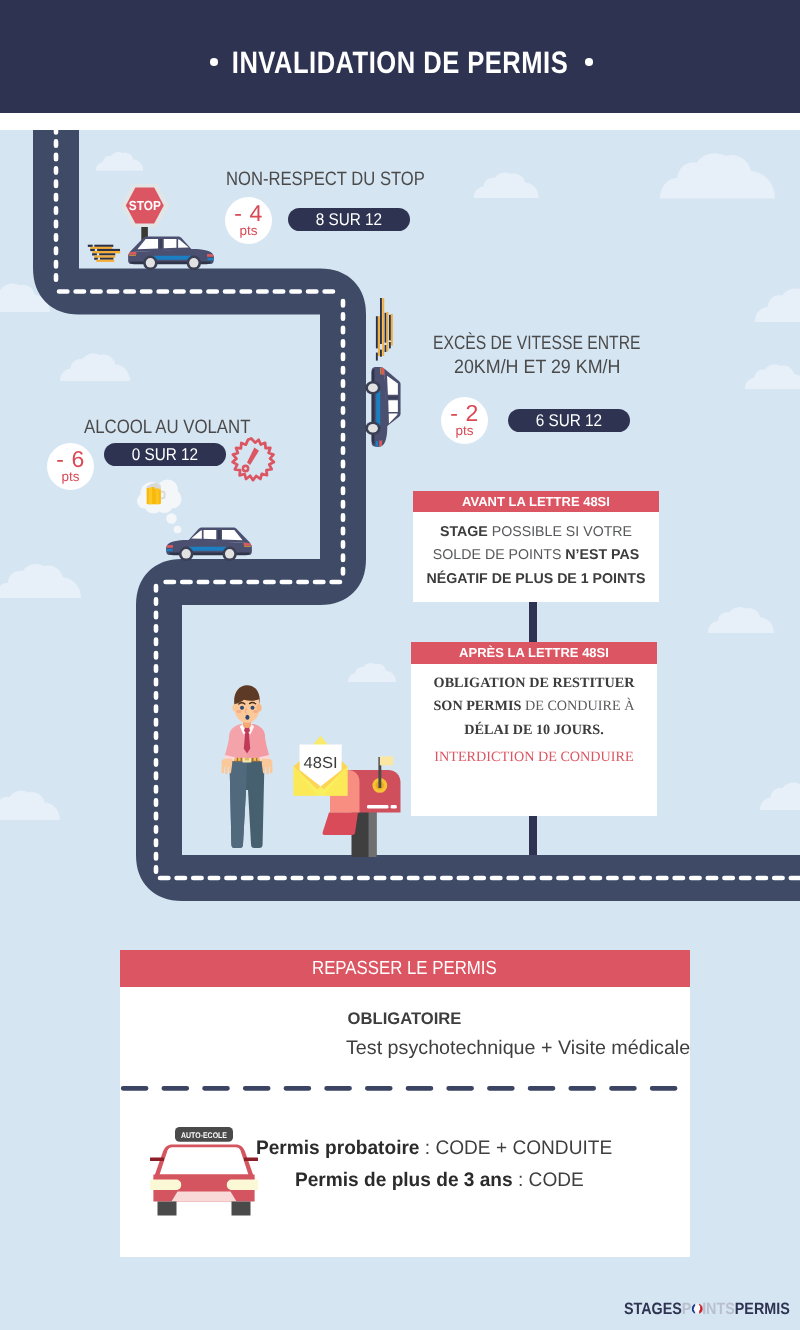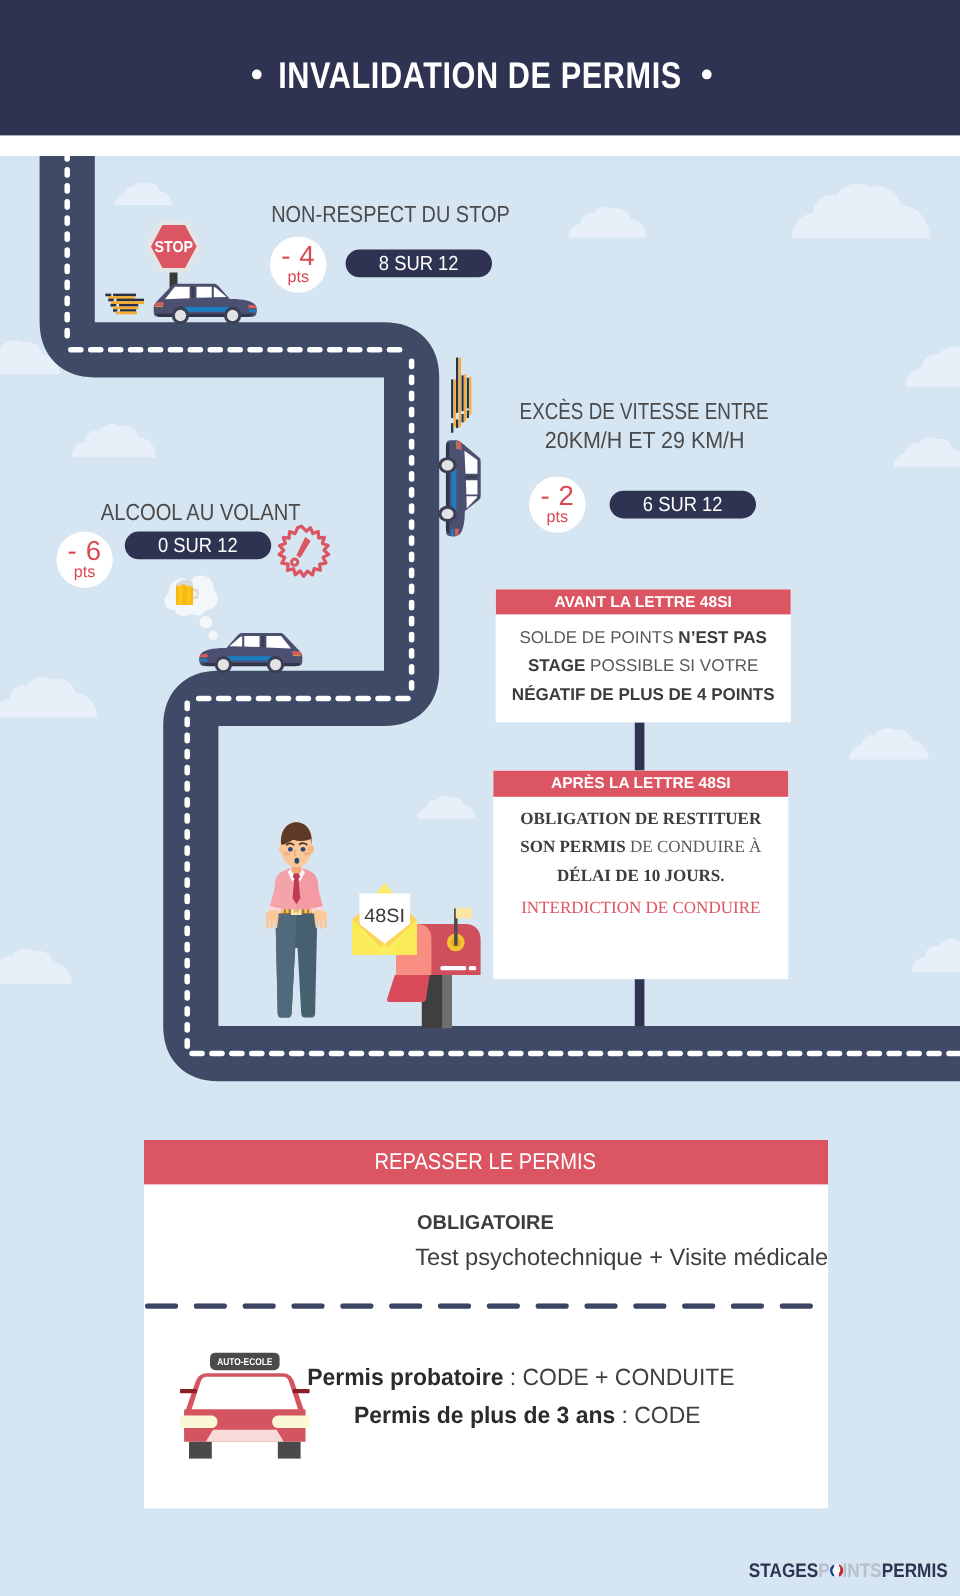--- a/index.html
+++ b/index.html
@@ -266,23 +266,23 @@
   <div class="pill" style="left:104px; top:443px;">
       <span>0 SUR 12</span>
     </div>
 
   <div class="signpost" style="left:529px; top:601.8px; width:8.3px; height:41px;"></div>
   <div class="signpost" style="left:529px; top:815px; width:8.3px; height:40px;"></div>
 
   <div class="sign" style="left:413px; top:491px; width:246px; height:111px;">
     <div class="sign-hd" style="height:21px; line-height:21px;"><span>AVANT LA LETTRE 48SI</span></div>
     <div class="sign-body" style="padding-top:9px;">
+      <div class="sline"><b>STAGE</b><span> POSSIBLE SI VOTRE</span></div>
       <div class="sline"><span>SOLDE DE POINTS </span><b>N’EST PAS</b></div>
-      <div class="sline"><b>STAGE</b><span> POSSIBLE SI VOTRE</span></div>
-      <div class="sline"><b>NÉGATIF DE PLUS DE 4 POINTS</b></div>
+      <div class="sline"><b>NÉGATIF DE PLUS DE 1 POINTS</b></div>
     </div>
   </div>
 
   <div class="sign" style="left:411px; top:642px; width:246px; height:174px;">
     <div class="sign-hd" style="height:22px; line-height:22px;"><span>APRÈS LA LETTRE 48SI</span></div>
     <div class="sign-body" style="padding-top:8px;font-family:Liberation Serif, serif;">
       <div class="sline"><b>OBLIGATION DE RESTITUER</b></div>
       <div class="sline"><b>SON PERMIS</b><span> DE CONDUIRE À</span></div>
       <div class="sline"><b>DÉLAI DE 10 JOURS.</b></div>
       <div class="sline sign-red" style="margin-top:4px;">INTERDICTION DE CONDUIRE</div>

